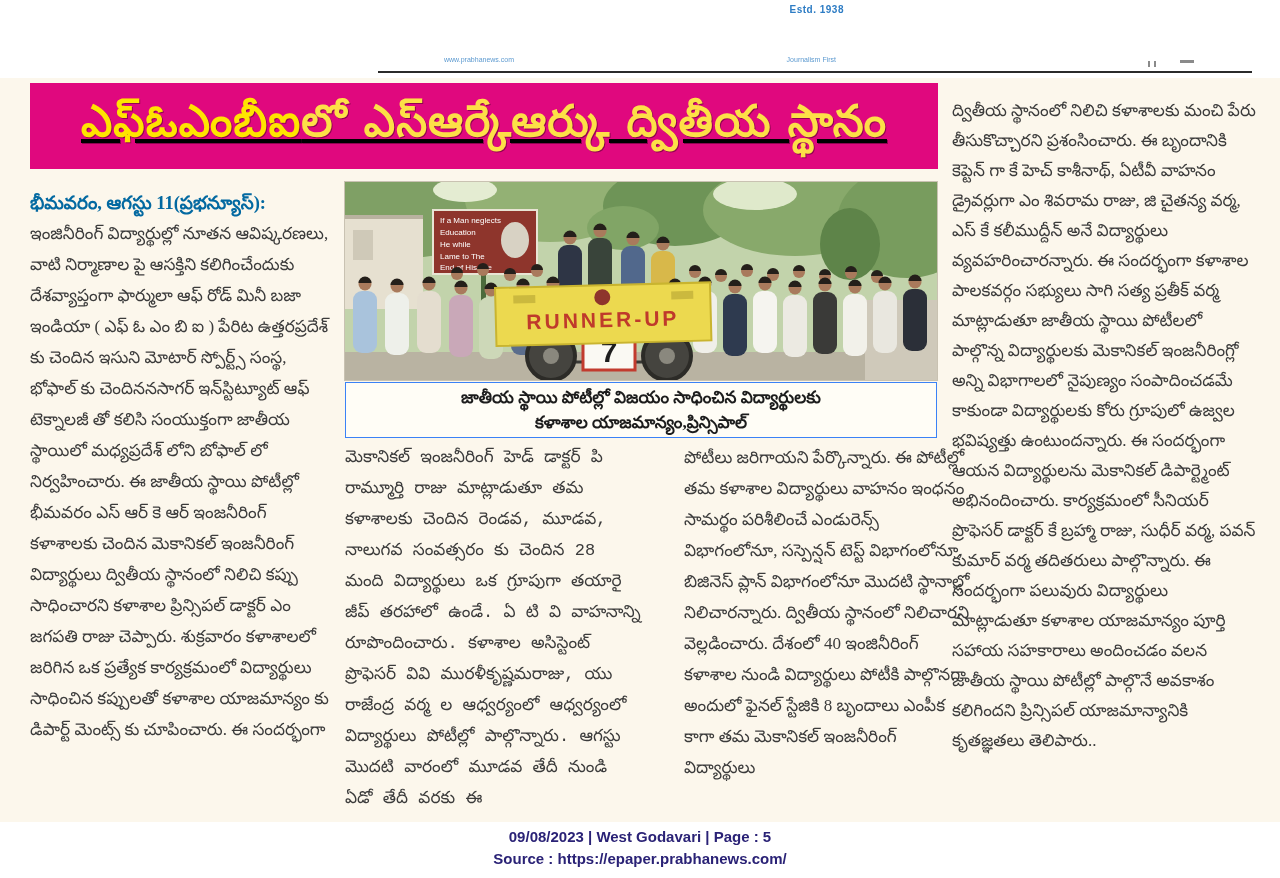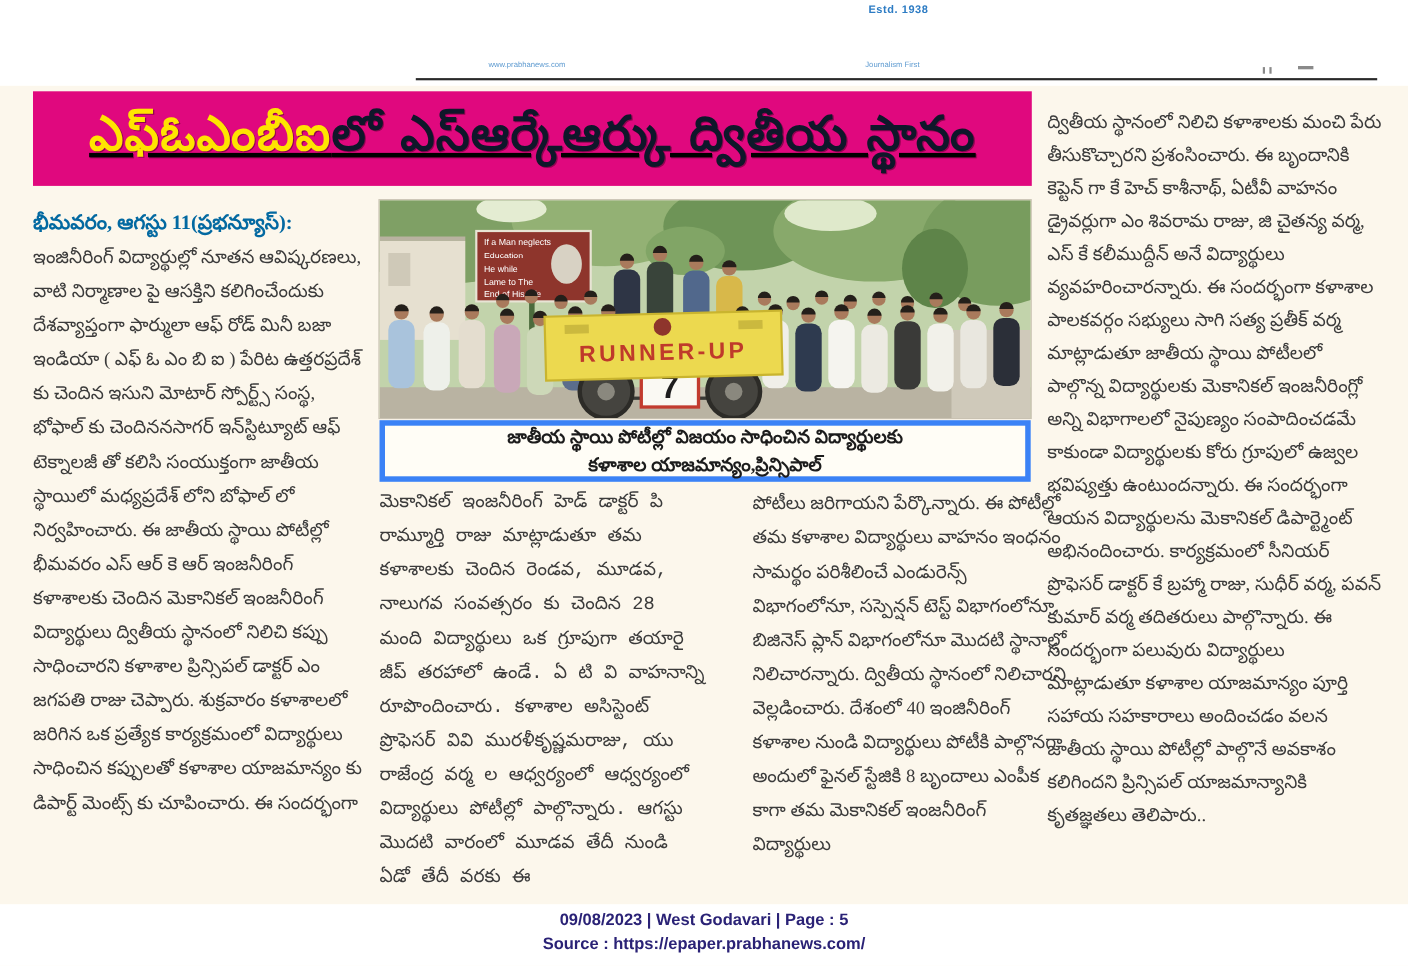--- a/index.html
+++ b/index.html
@@ -51,21 +51,21 @@
     background:#e0087e;
     display:flex; align-items:center; justify-content:center;
     white-space:nowrap;
     text-decoration:underline;
   }
   .headline-banner .hl {
     font-size:44px; font-weight:bold; letter-spacing:1px;
     font-family:"DejaVu Sans","Liberation Sans",sans-serif;
   }
   .headline-banner .hl-yellow { color:#ffe400; text-shadow:1px 1px 0 #8f0450; }
-  .headline-banner .hl-white  { color:#0f172a; text-shadow:1px 1px 0 #8f0450; }
+  .headline-banner .hl-white  { color:#fde047; text-shadow:1px 1px 0 #8f0450; }
   
   .col {
     position:absolute;
     font-family:"Liberation Serif","DejaVu Serif",serif;
     color:#3b3b3b; font-size:17px; line-height:31px;
     text-align:left;
   }
   .col-1 { left:30px;  top:188px; width:302px; height:624px; }
   .col-2 { left:345px; top:442px; width:296px; height:372px;font-family:Liberation Mono, monospace; }
   .col-3 { left:684px; top:442px; width:288px; height:372px; }
@@ -73,21 +73,21 @@
   .dateline { font-weight:bold; color:#0369a1; font-size:18.5px; line-height:30px; }
   
   .photo-frame {
     position:absolute; left:345px; top:182px; width:592px; height:198px;
     outline:1px solid #c9c2b2; overflow:hidden; background:#c2d3ab;
   }
   .photo-frame svg { display:block; }
   
   .caption-box {
     position:absolute; left:345px; top:382px; width:592px; height:56px;
-    background:#fffdf6; border:5px solid #3b82f6;
+    background:#fffdf6; border:1px solid #3b82f6;
     display:flex; flex-direction:column; align-items:center; justify-content:center;
     font-family:"Liberation Serif","DejaVu Serif",serif;
     font-weight:bold; color:#1c1c1c; font-size:17px; line-height:25px;
     text-align:center;
   }
   
   .footer {
     position:absolute; left:0; top:826px; width:1280px;
     text-align:center; color:#2a2276; font-weight:bold;
     font-size:15px; line-height:22px;

